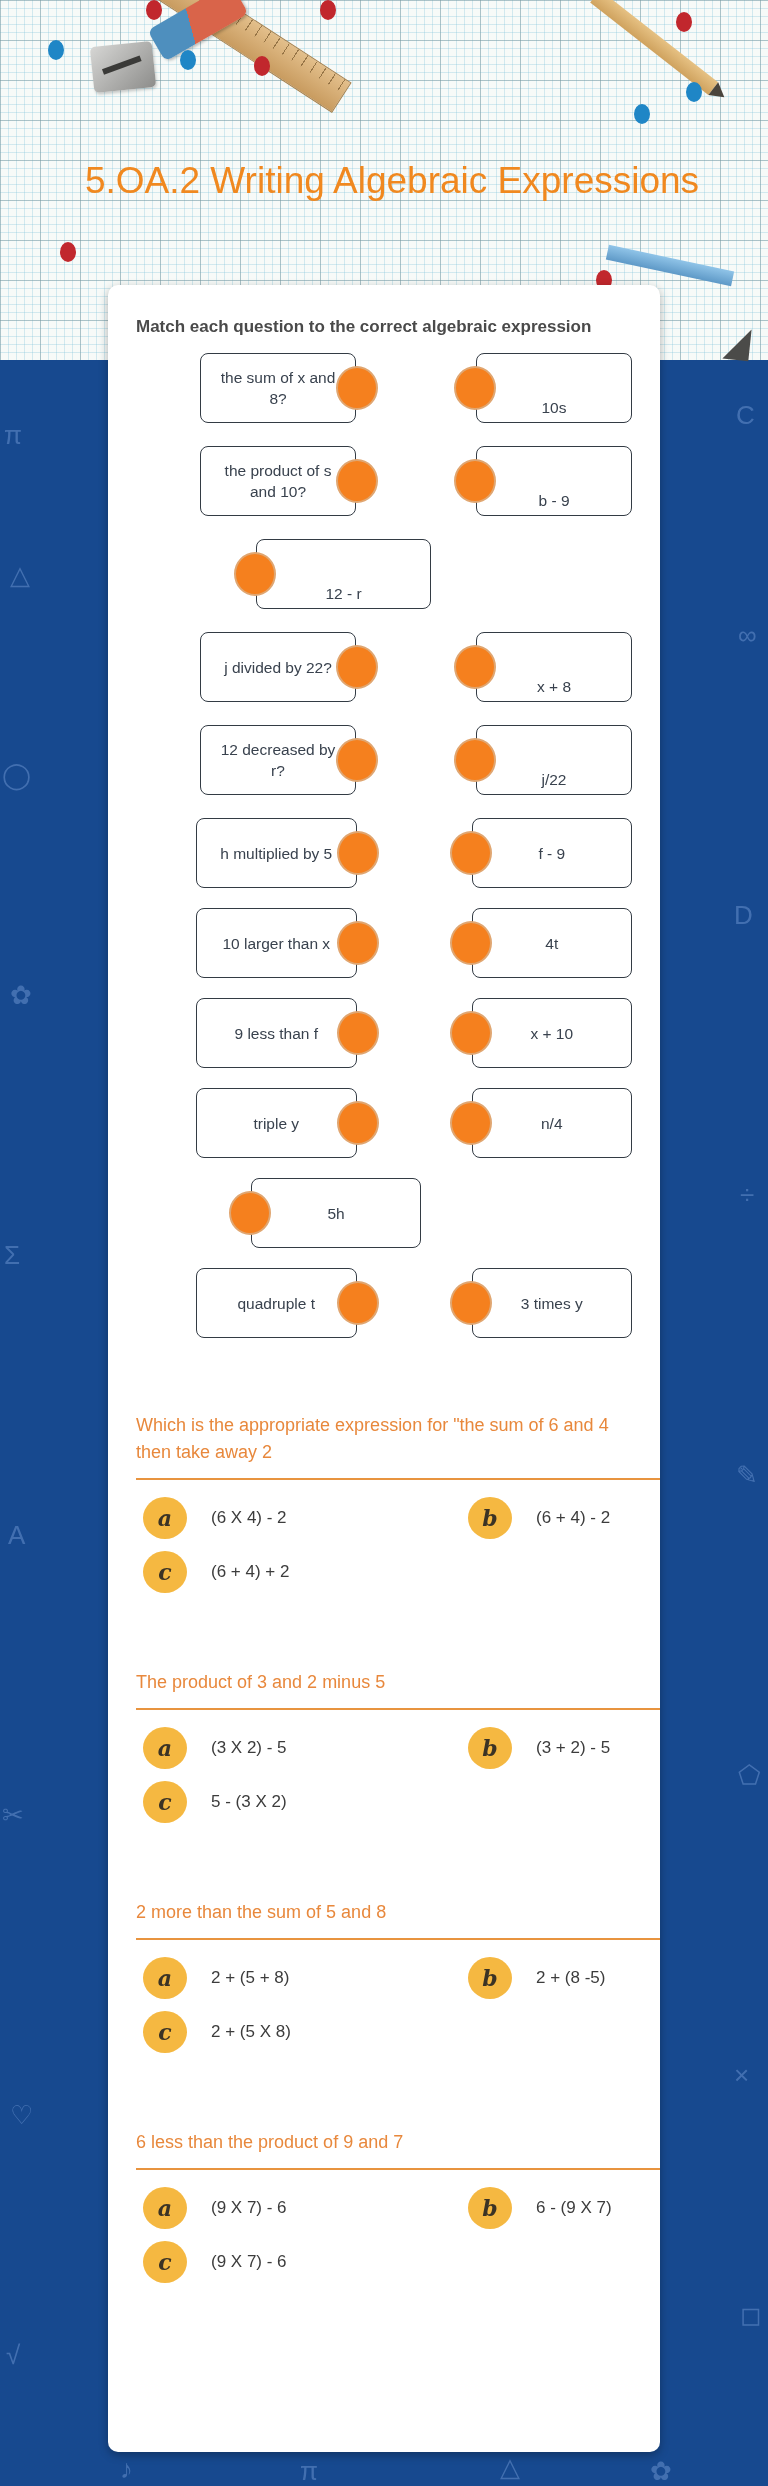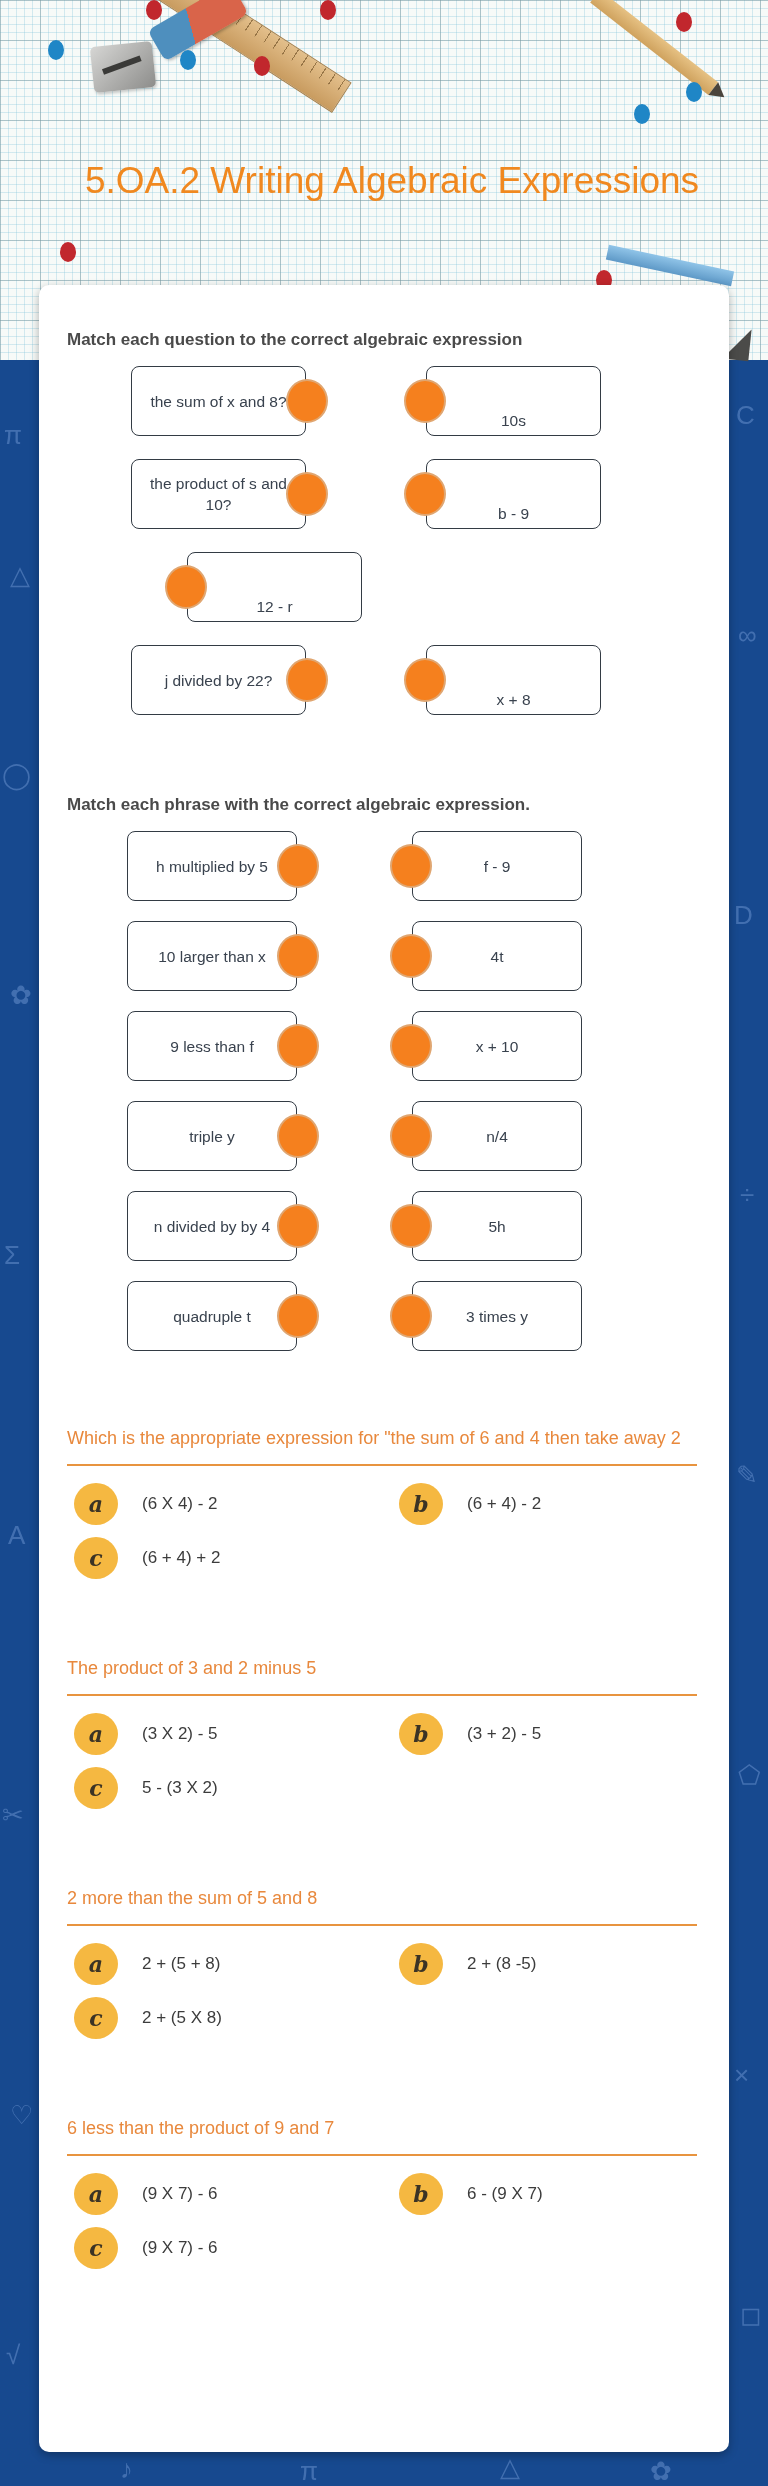--- a/index.html
+++ b/index.html
@@ -37,23 +37,23 @@
   .pencil-tip-dark{left:724px;top:328px;width:0;height:0;border-style:solid;
     border-width:0 0 32px 26px;border-color:transparent transparent #4B4B49 transparent;transform:rotate(6deg);}
   .hdot{position:absolute;width:16px;height:20px;border-radius:50%;}
   .hdot.red{background:#C1272D;}
   .hdot.blue{background:#1F86C6;}
 
   
   .doodle{position:absolute;z-index:1;font-style:normal;font-size:26px;color:#6E96D2;opacity:.5;}
 
   
-  .card{position:relative;z-index:2;width:690px;height:2167px;box-sizing:border-box;
+  .card{position:relative;z-index:2;width:552px;height:2167px;box-sizing:border-box;
     margin:-75px auto 0;background:#ffffff;border-radius:10px;
-    box-shadow:0 3px 10px rgba(0,0,0,.3);padding:45px 28px 0;overflow:hidden;}
+    box-shadow:0 3px 10px rgba(0,0,0,.3);padding:32px 28px 0;overflow:hidden;}
 
   .instruction{margin:0 0 16px;font-size:17px;font-weight:bold;color:#4A4A4A;}
   .instruction.second{margin-top:80px;}
 
   .match-row{display:flex;height:70px;margin-bottom:23px;}
   .m2 .match-row{margin-bottom:20px;}
   .match-box{position:relative;box-sizing:border-box;border:1.5px solid #333B44;border-radius:8px;
     background:#fff;display:flex;align-items:center;justify-content:center;text-align:center;
     font-size:15.5px;line-height:21px;color:#39424E;padding:4px 16px;}
   .m1 .box-left{margin-left:64px;width:175px;}
@@ -164,23 +164,32 @@
       <div class="match-row">
         <div class="match-box box-left">
           <span>j divided by 22?</span>
           <span class="conn-dot right"></span>
         </div>
         <div class="match-box box-right">
           <span class="conn-dot left"></span>
           <span>x + 8</span>
         </div>
       </div>
-    </div>
-
-    <p class="instruction second">Match each phrase with the correct algebraic expression.</p>
+      <div class="match-row">
+        <div class="match-box box-left">
+          <span>12 decreased by r?</span>
+          <span class="conn-dot right"></span>
+        </div>
+        <div class="match-box box-right">
+          <span class="conn-dot left"></span>
+          <span>j/22</span>
+        </div>
+      </div>
+    </div>
+
 
     <div class="m2">
       <div class="match-row">
         <div class="match-box box-left">
           <span>h multiplied by 5</span>
           <span class="conn-dot right"></span>
         </div>
         <div class="match-box box-right">
           <span class="conn-dot left"></span>
           <span>f - 9</span>
@@ -210,24 +219,20 @@
         <div class="match-box box-left">
           <span>triple y</span>
           <span class="conn-dot right"></span>
         </div>
         <div class="match-box box-right">
           <span class="conn-dot left"></span>
           <span>n/4</span>
         </div>
       </div>
       <div class="match-row">
-        <div class="match-box box-left">
-          <span>n divided by by 4</span>
-          <span class="conn-dot right"></span>
-        </div>
         <div class="match-box box-right">
           <span class="conn-dot left"></span>
           <span>5h</span>
         </div>
       </div>
       <div class="match-row">
         <div class="match-box box-left">
           <span>quadruple t</span>
           <span class="conn-dot right"></span>
         </div>

